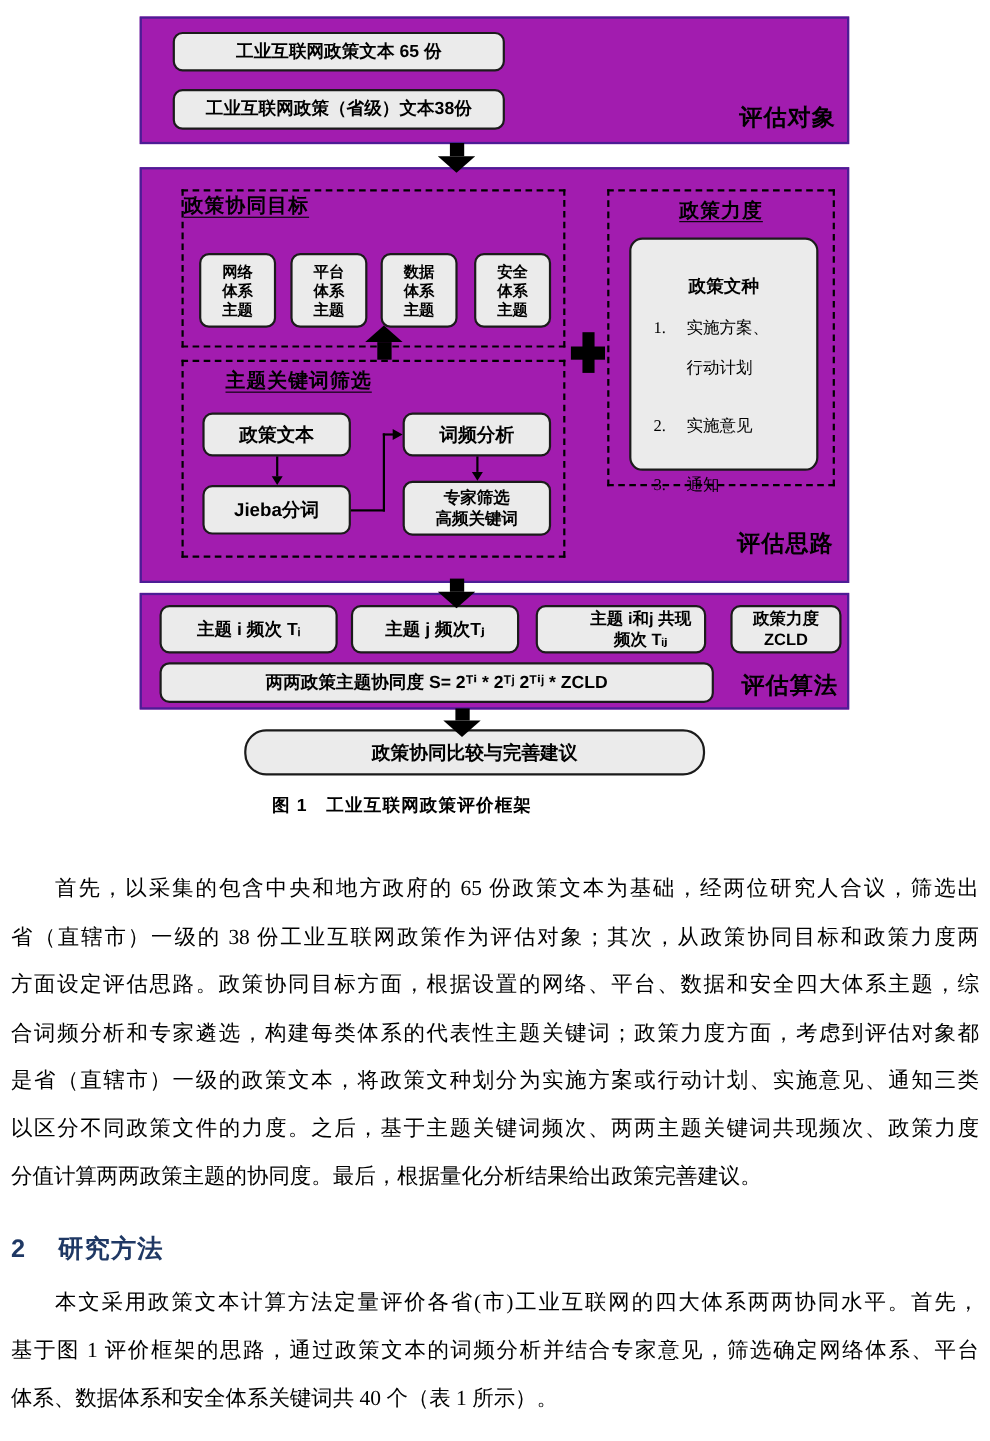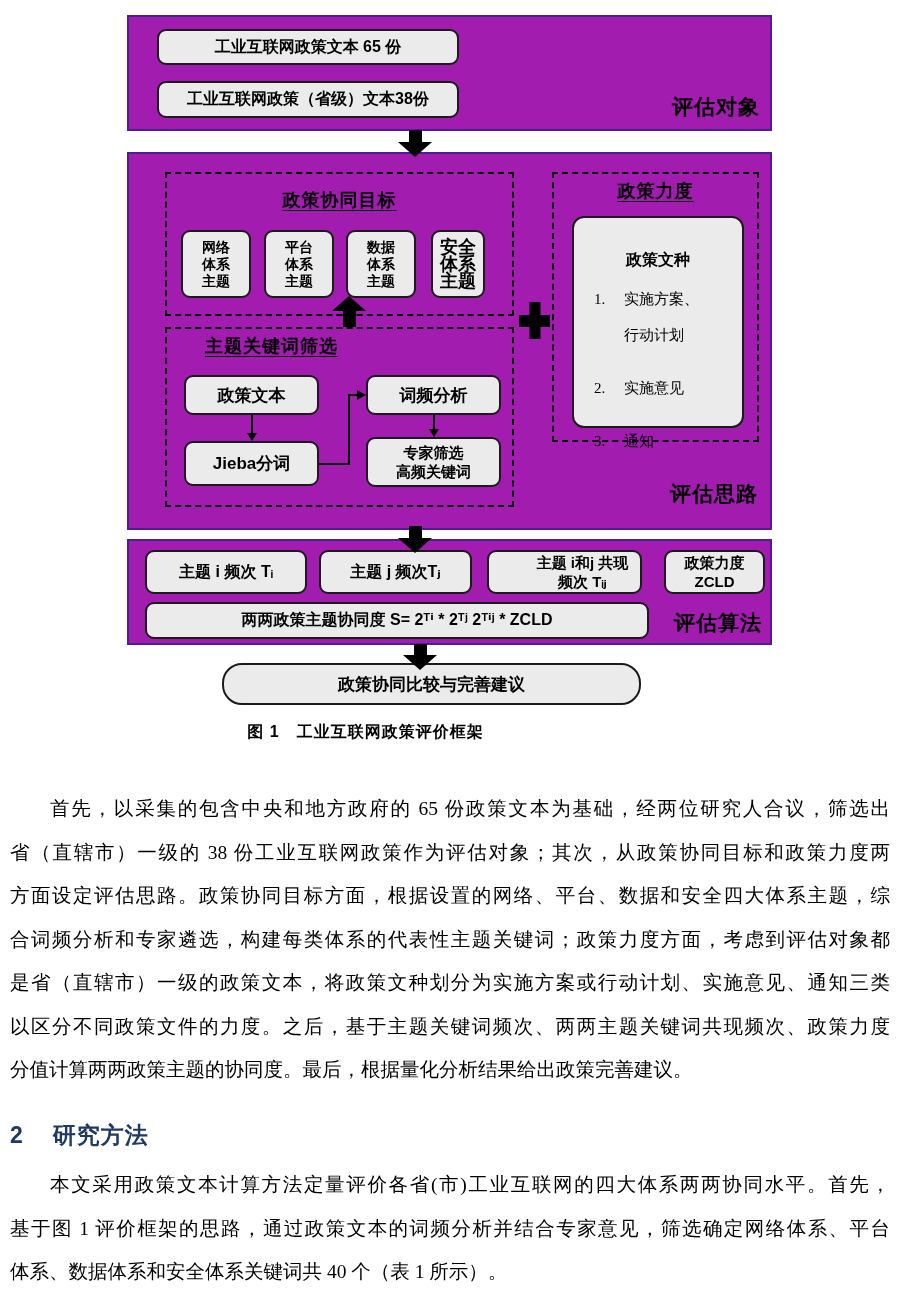--- a/index.html
+++ b/index.html
@@ -67,31 +67,31 @@
   </div>
 
   <div class="arr down" style="left:398px; top:130px; height:27px;">
     <div class="shaft" style="height:12px;"></div>
       <div class="head"></div>
   </div>
 
   <div class="outerbox" style="left:127px; top:152px; width:645px; height:378px;">
 
     <div class="dashed" style="left:36px; top:18px; width:349px; height:144px;">
-      <div class="dtitle" style="text-align:center; margin-top:14px;">政策协同目标</div>
+      <div class="dtitle" style="margin-top:1px;">政策协同目标</div>
       <div class="rbox" style="left:14px; top:56px; width:70px; height:68px; font-size:14px; line-height:17px;">网络
 体系
 主题</div>
       <div class="rbox" style="left:97px; top:56px; width:70px; height:68px; font-size:14px; line-height:17px;">平台
 体系
 主题</div>
       <div class="rbox" style="left:179px; top:56px; width:70px; height:68px; font-size:14px; line-height:17px;">数据
 体系
 主题</div>
-      <div class="rbox" style="left:264px; top:56px; width:54px; height:68px; font-size:18px; line-height:17px;">安全
+      <div class="rbox" style="left:264px; top:56px; width:70px; height:68px; font-size:14px; line-height:17px;">安全
 体系
 主题</div>
     </div>
 
     <div class="arr up" style="left:203px; top:142px; height:31px;">
       <div class="shaft" style="height:16px;"></div>
         <div class="head"></div>
     </div>
 
     <div class="dashed" style="left:36px; top:173px; width:349px; height:180px;">

